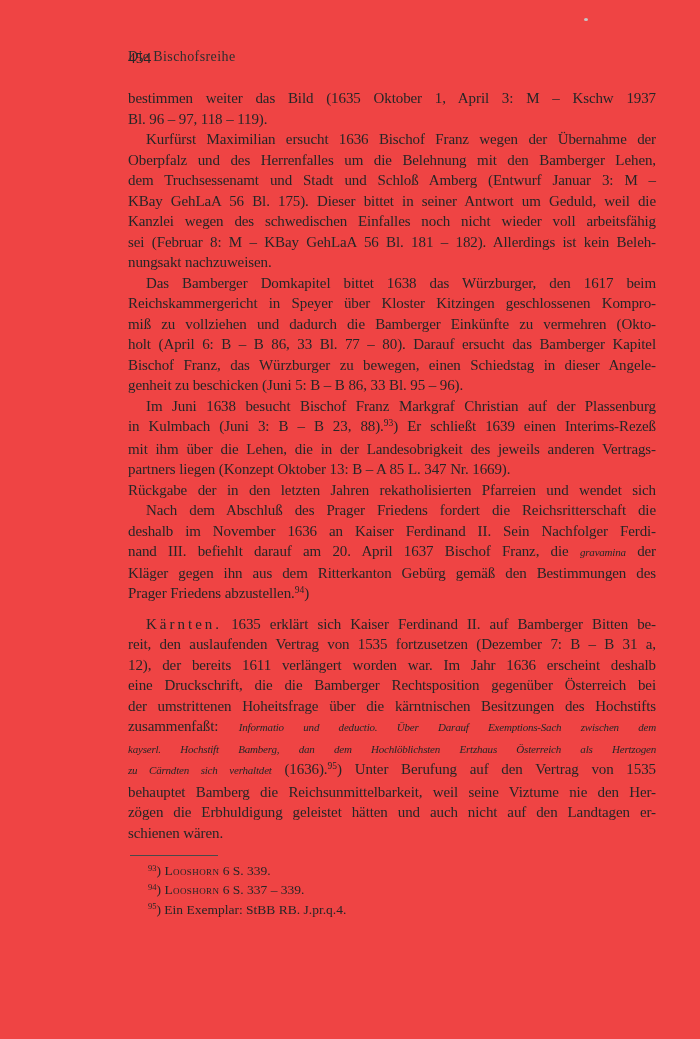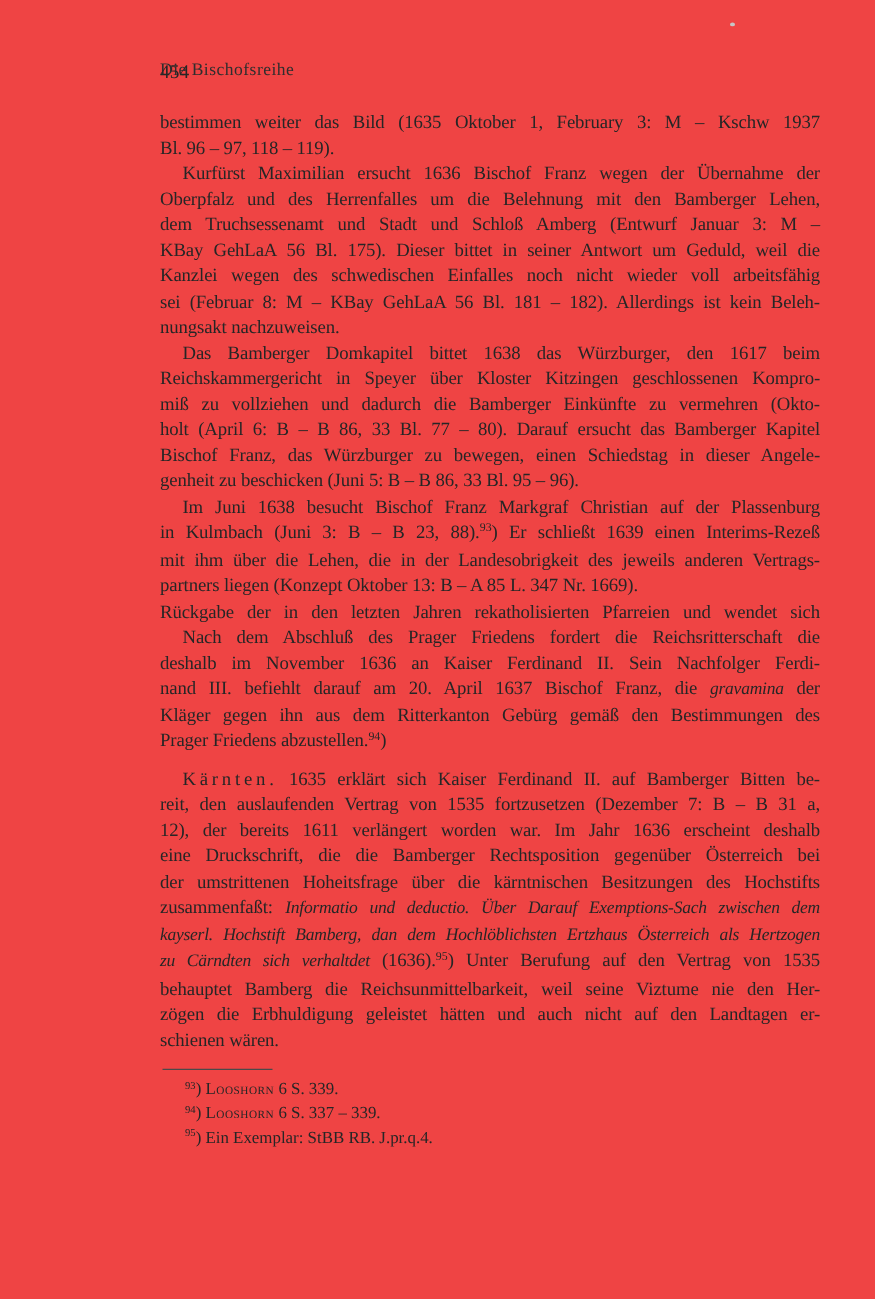--- a/index.html
+++ b/index.html
@@ -14,21 +14,21 @@
   .runhead{text-align:left;font-size:14px;letter-spacing:0.4px;color:#2e2e2e;}
   .bodytext{
     position:absolute;top:88px;left:128px;width:528px;
     font-size:15px;letter-spacing:-0.1px;
   }
   .para{margin:0;}
   .sp-before{margin-top:8px;}
   .line{line-height:20.5px;text-align:left;}
   .line.j{text-align:justify;text-align-last:justify;}
   .line.ind{text-indent:18px;}
-  .italic{font-style:italic;font-size:14px;letter-spacing:-0.2px;}
+  .italic{font-style:italic;font-size:11px;letter-spacing:-0.2px;}
   .spaced{letter-spacing:3px;margin-top:44px;}
   .smallcaps{font-variant:small-caps;letter-spacing:0.4px;}
   sup{font-size:9.5px;vertical-align:baseline;position:relative;top:-5.5px;letter-spacing:0;text-align:center;}
   .footnotes{position:absolute;top:855px;left:128px;width:528px;font-size:13.5px;}
   .fn-rule{width:88px;border-top:1.5px solid #4a4a4a;margin:0 0 6px 2px;}
   .fn-line{line-height:18.4px;padding-left:20px;}
   .fn-line sup{font-size:8.5px;top:-4.5px;}
   .speck{position:absolute;left:584px;top:18px;width:4px;height:3px;background:#c6c6c6;border-radius:50%;}
 </style>
 </head>
@@ -37,21 +37,21 @@
 <div class="page">
   <div class="speck"></div>
 
   <div class="header">
     <span class="pagenum">454</span>
     <div class="runhead">Die Bischofsreihe</div>
   </div>
 
   <div class="bodytext">
       <div class="para">
-        <div class="line j"><span>bestimmen weiter das Bild (1635 Oktober 1, February 3: M – Kschw 1937</span></div>
+        <div class="line j"><span>bestimmen weiter das Bild (1635 Oktober 1, April 3: M – Kschw 1937</span></div>
         <div class="line"><span>Bl. 96 – 97, 118 – 119).</span></div>
       </div>
       <div class="para">
         <div class="line j ind"><span>Kurfürst Maximilian ersucht 1636 Bischof Franz wegen der Übernahme der</span></div>
         <div class="line j"><span>Oberpfalz und des Herrenfalles um die Belehnung mit den Bamberger Lehen,</span></div>
         <div class="line j"><span>dem Truchsessenamt und Stadt und Schloß Amberg (Entwurf Januar 3: M –</span></div>
         <div class="line j"><span>KBay GehLaA 56 Bl. 175). Dieser bittet in seiner Antwort um Geduld, weil die</span></div>
         <div class="line j"><span>Kanzlei wegen des schwedischen Einfalles noch nicht wieder voll arbeitsfähig</span></div>
         <div class="line j"><span>sei (Februar 8: M – KBay GehLaA 56 Bl. 181 – 182). Allerdings ist kein Beleh-</span></div>
         <div class="line"><span>nungsakt nachzuweisen.</span></div>

